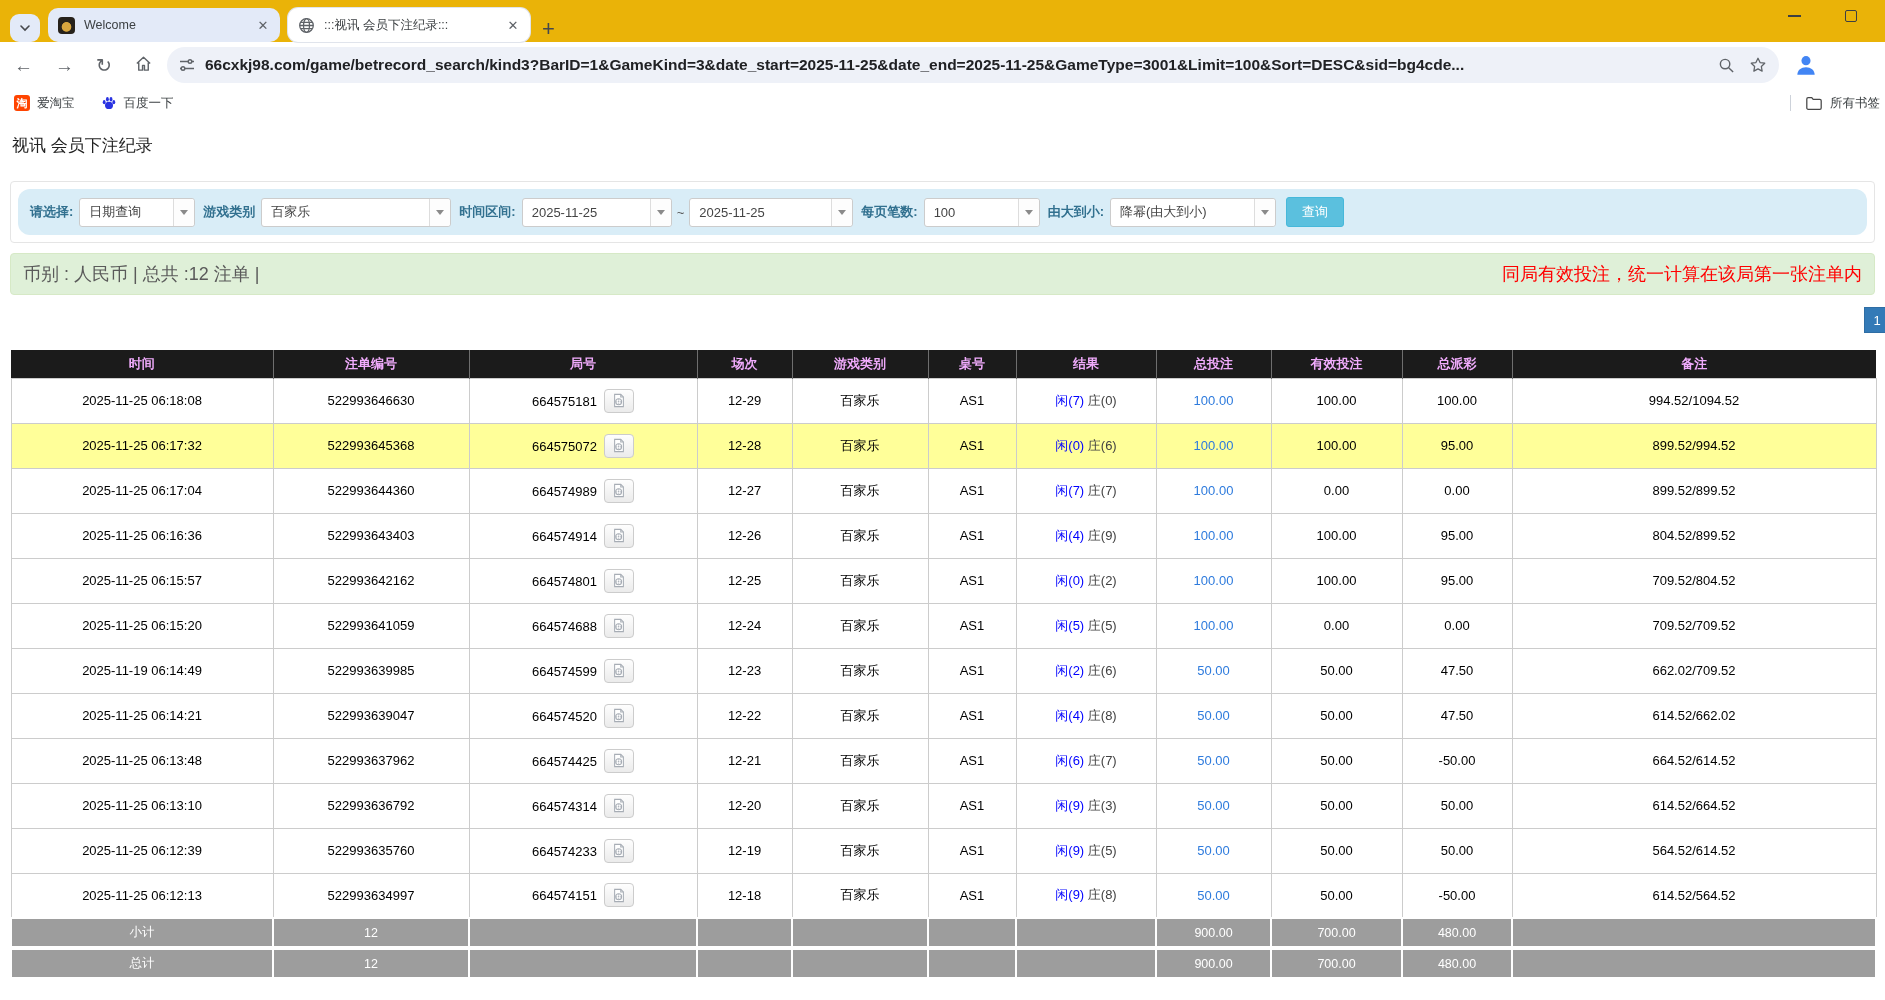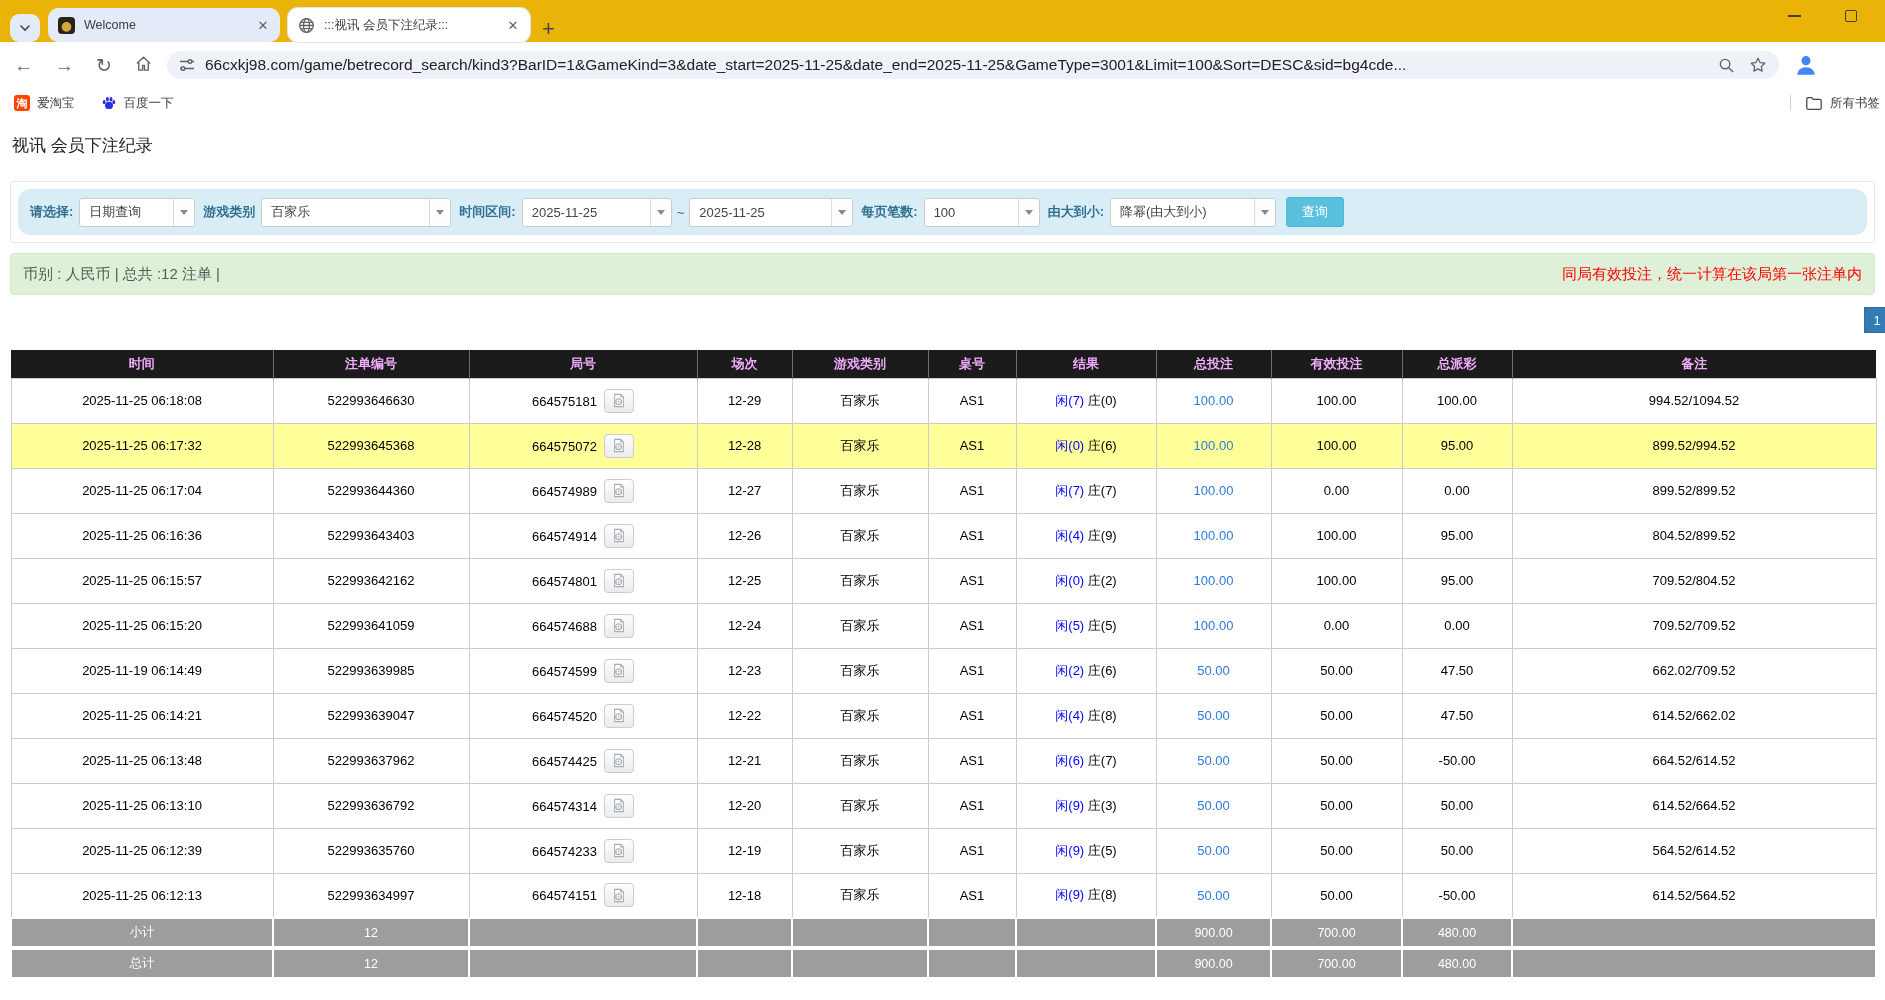--- a/index.html
+++ b/index.html
@@ -21,22 +21,22 @@
   .tab-title { font-size:12.5px; color:#3c4043; margin-left:9px; flex:1; white-space:nowrap; overflow:hidden; }
   .tab-close { width:18px; height:18px; border-radius:50%; display:flex; align-items:center; justify-content:center;
     color:#5f6368; font-size:13px; line-height:1; cursor:pointer; flex:0 0 auto; }
   .new-tab-btn { font-size:22px; color:#45484d; margin-left:12px; cursor:pointer; font-weight:300; }
   .win-controls { position:absolute; right:28px; top:10px; display:flex; gap:44px; align-items:center; }
   .win-min { width:13px; height:2px; background:#3d3f43; }
   .win-max { width:12px; height:12px; border:1.6px solid #3d3f43; border-radius:2px; }
   .toolbar { height:46px; background:#fff; display:flex; align-items:center; padding-left:14px; }
   .nav-ic { font-size:19px; color:#5f6368; margin-right:22px; cursor:pointer; line-height:1; }
   .nav-ic.home { margin-right:14px; }
-  .url-pill { width:1612px; height:28px; border-radius:18px; background:#eef1f8; display:flex; align-items:center;
-    padding:0 12px; flex:0 0 auto; }
+  .url-pill { width:1612px; height:36px; border-radius:18px; background:#eef1f8; display:flex; align-items:center;
+    padding:0 12px; flex:0 0 auto;font-weight:bold; }
   .url-text { flex:1; font-size:15.5px; color:#202124; white-space:nowrap; overflow:hidden; margin-left:10px; }
   .pill-ic { flex:0 0 auto; margin-left:14px; cursor:pointer; display:flex; align-items:center; }
   .avatar-wrap { margin-left:14px; cursor:pointer; display:flex; align-items:center; }
   .bookmarks { height:30px; background:#fff; display:flex; align-items:center; padding:0 0 0 14px; position:relative; }
   .bm-item { display:flex; align-items:center; margin-right:26px; cursor:pointer; }
   .taobao-ic { width:16px; height:16px; background:#ff4400; border-radius:3px; color:#fff; font-size:11px;
     display:flex; align-items:center; justify-content:center; font-weight:bold; }
   .bm-label { font-size:12.5px; color:#3c4043; margin-left:7px; }
   .bm-right { position:absolute; right:0; top:0; height:30px; display:flex; align-items:center; width:95px; overflow:hidden; }
   .bm-divider { width:1px; height:16px; background:#cdd2da; margin-right:14px; flex:0 0 auto; }
@@ -46,37 +46,37 @@
   .filter-bar { background:#d9edf7; border-radius:12px; height:46px; display:flex; align-items:center; padding:0 12px; }
   .flabel { color:#31708f; font-weight:bold; font-size:13px; margin:0 6px 0 8px; white-space:nowrap; }
   .combo { background:#fff; border:1px solid #ccc; border-radius:3px; height:29px; display:flex; align-items:stretch; flex:0 0 auto; }
   .combo-text { padding:0 9px; font-size:13px; color:#444; display:flex; align-items:center; flex:1; white-space:nowrap; overflow:hidden; }
   .combo-btn { width:21px; border-left:1px solid #ddd; display:flex; align-items:center; justify-content:center; background:#fdfdfd; cursor:pointer; border-radius:0 3px 3px 0; }
   .arr-down { width:0; height:0; border-left:4px solid transparent; border-right:4px solid transparent; border-top:5px solid #8a8a8a; }
   .tilde { font-size:13px; color:#555; margin:0 5px; }
   .search-btn { background:#5bc0de; border:1px solid #46b8da; color:#fff; border-radius:3px; height:30px;
     padding:0 15px; font-size:13px; margin-left:10px; cursor:pointer; font-family:inherit; }
   .summary-bar { margin:10px 10px 0 10px; background:#dff0d8; border:1px solid #d6e9c6; border-radius:4px;
-    height:42px; display:flex; align-items:center; justify-content:space-between; padding:0 12px; font-size:15px; }
+    height:42px; display:flex; align-items:center; justify-content:space-between; padding:0 12px; font-size:18px; }
   .summary-left { color:#5a5a5a; }
   .summary-right { color:#ff0000; }
   .pagination { display:flex; justify-content:flex-end; margin:12px -5px 0 0; }
   .page-btn { min-width:26px; height:26px; background:#337ab7; color:#fff; font-size:13px; display:flex;
     align-items:center; justify-content:center; cursor:pointer; border:1px solid #2e6da4; }
   
   .bet-table { width:1865px; margin:17px 10px 0 10px; border-collapse:collapse; table-layout:fixed; font-size:13px; }
   .bet-table thead th { background:#1b1b1b; color:#f0abfc; height:28px; font-weight:bold; text-align:center;
     border-right:1px solid #6e6e6e; overflow:hidden; }
   .bet-table thead th:last-child { border-right:none; }
   .bet-table tbody td { border:1px solid #ccc; height:45px; text-align:center; color:#000; background:#fff; overflow:hidden; }
   .bet-table tbody tr.hl td { background:#ffff99; }
   .neg { color:#ff0000; }
   .bet-link { color:#2e7bdd; cursor:pointer; }
   .res-p { color:#0000ff; }
-  .res-b { color:#000000; }
+  .res-b { color:#404040; }
   .round-num { vertical-align:middle; }
   .vid-btn { display:inline-flex; margin-left:7px; width:30px; height:24px; border:1px solid #ccc; border-radius:4px;
     background:linear-gradient(#fefefe,#ebebeb); align-items:center; justify-content:center; vertical-align:middle; cursor:pointer; }
   .bet-table tfoot td { background:#9d9d9d; color:#fff; border:2px solid #fff; height:30px; text-align:center; font-size:12.5px; }
   .bet-table tfoot tr.gap td { border-top:4px solid #fff; }
 </style>
 </head>
 <body>
 
 <div class="tabstrip">

